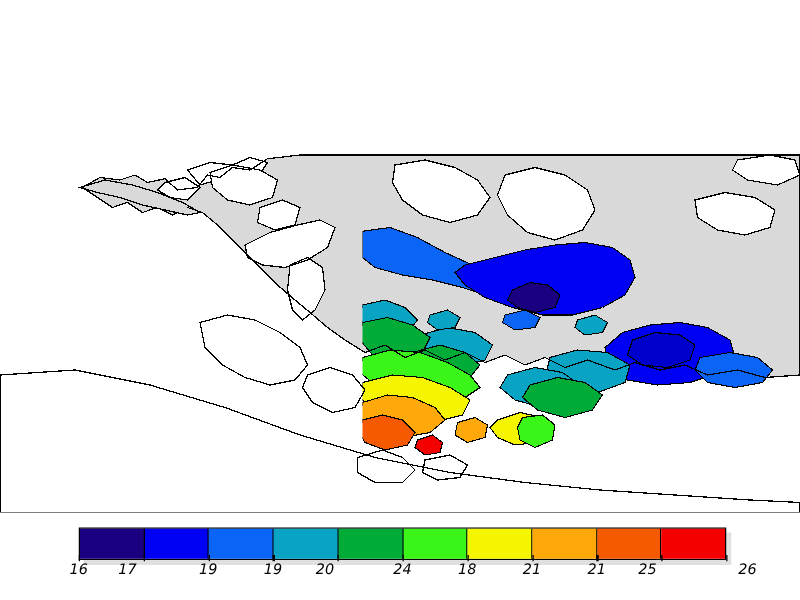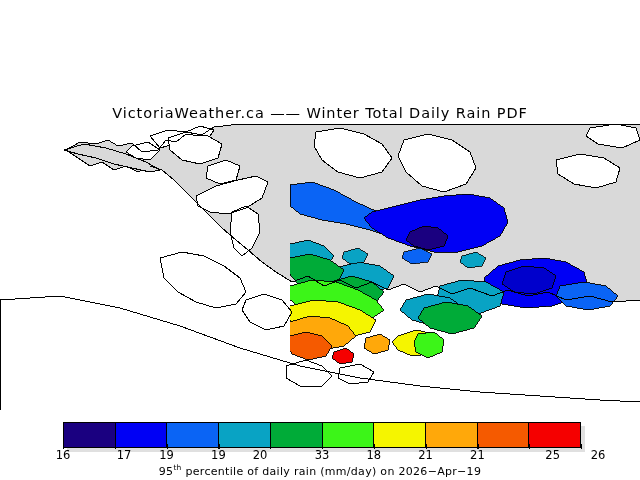--- a/index.html
+++ b/index.html
@@ -70,20 +70,21 @@
     border-right: 1.2px solid #000000;
     box-sizing: border-box;
   }
   .cb-seg:last-child { border-right: none; }
   .cb-ticks {
     position: absolute;
     left: 0;
     top: 30px;
     width: 536px;
     height: 16px;
+    font-style: italic;
   }
   .cb-tick {
     position: absolute;
     top: 0;
     width: 40px;
     margin-left: -20px;
     text-align: center;
     font-family: "DejaVu Sans", sans-serif;
     font-size: 11.5px;
     color: #000000;
@@ -262,56 +263,54 @@
       <path d="M246,300 L264,294 L282,300 L292,312 L284,326 L266,330 L250,322
                L242,310 Z"></path>
       <path d="M286,366 L306,360 L322,366 L332,376 L322,386 L300,386 L286,378 Z"></path>
       <path d="M340,368 L360,364 L374,372 L368,382 L350,384 L338,378 Z"></path>
       <path d="M168,138 L186,132 L208,136 L222,144 L218,158 L200,164 L182,160
                L170,150 Z"></path>
       <path d="M590,128 L616,124 L636,128 L640,140 L622,148 L598,144 L586,136 Z"></path>
     </g>
   </svg>
 
-  <div id="title">VictoriaWeather.ca —— Winter Total Daily Rain PDF</div>
 
   <div id="colorbar-block">
     <div class="cb-shadow"></div>
     <div class="cb-bar" id="cb-bar">
         <div class="cb-seg" style="background: rgb(26, 0, 128);"></div>
         <div class="cb-seg" style="background: rgb(0, 0, 245);"></div>
         <div class="cb-seg" style="background: rgb(10, 100, 245);"></div>
         <div class="cb-seg" style="background: rgb(9, 163, 196);"></div>
         <div class="cb-seg" style="background: rgb(0, 171, 56);"></div>
         <div class="cb-seg" style="background: rgb(60, 245, 24);"></div>
         <div class="cb-seg" style="background: rgb(245, 245, 0);"></div>
         <div class="cb-seg" style="background: rgb(255, 168, 10);"></div>
         <div class="cb-seg" style="background: rgb(245, 90, 0);"></div>
         <div class="cb-seg" style="background: rgb(245, 0, 0);"></div>
       </div>
     <div class="cb-ticks" id="cb-ticks">
         <div class="cb-tickmark" style="left: 63px;"></div>
         <div class="cb-tick" style="left: 63px;">16</div>
         <div class="cb-tickmark" style="left: 114.8px;"></div>
-        <div class="cb-tick" style="left: 124px;">17</div>
+        <div class="cb-tick" style="left: 102px;">17</div>
         <div class="cb-tickmark" style="left: 166.6px;"></div>
         <div class="cb-tick" style="left: 166.6px;">19</div>
         <div class="cb-tickmark" style="left: 218.4px;"></div>
         <div class="cb-tick" style="left: 218.4px;">19</div>
         <div class="cb-tickmark" style="left: 270.2px;"></div>
         <div class="cb-tick" style="left: 260px;">20</div>
         <div class="cb-tickmark" style="left: 322px;"></div>
-        <div class="cb-tick" style="left: 322px;">33</div>
+        <div class="cb-tick" style="left: 322px;">24</div>
         <div class="cb-tickmark" style="left: 373.8px;"></div>
         <div class="cb-tick" style="left: 373.8px;">18</div>
         <div class="cb-tickmark" style="left: 425.6px;"></div>
         <div class="cb-tick" style="left: 425.6px;">21</div>
         <div class="cb-tickmark" style="left: 477.4px;"></div>
         <div class="cb-tick" style="left: 477.4px;">21</div>
         <div class="cb-tickmark" style="left: 529.2px;"></div>
-        <div class="cb-tick" style="left: 540px; text-align: right;">25</div>
+        <div class="cb-tick" style="left: 518px;">25</div>
         <div class="cb-tickmark" style="left: 581px;"></div>
         <div class="cb-tick" style="left: 598px;">26</div>
       </div>
-    <div id="cb-caption">95<sup>th</sup> percentile of daily rain (mm/day) on 2026−Apr−19</div>
   </div>
 
 </div>
 
 </body></html>

